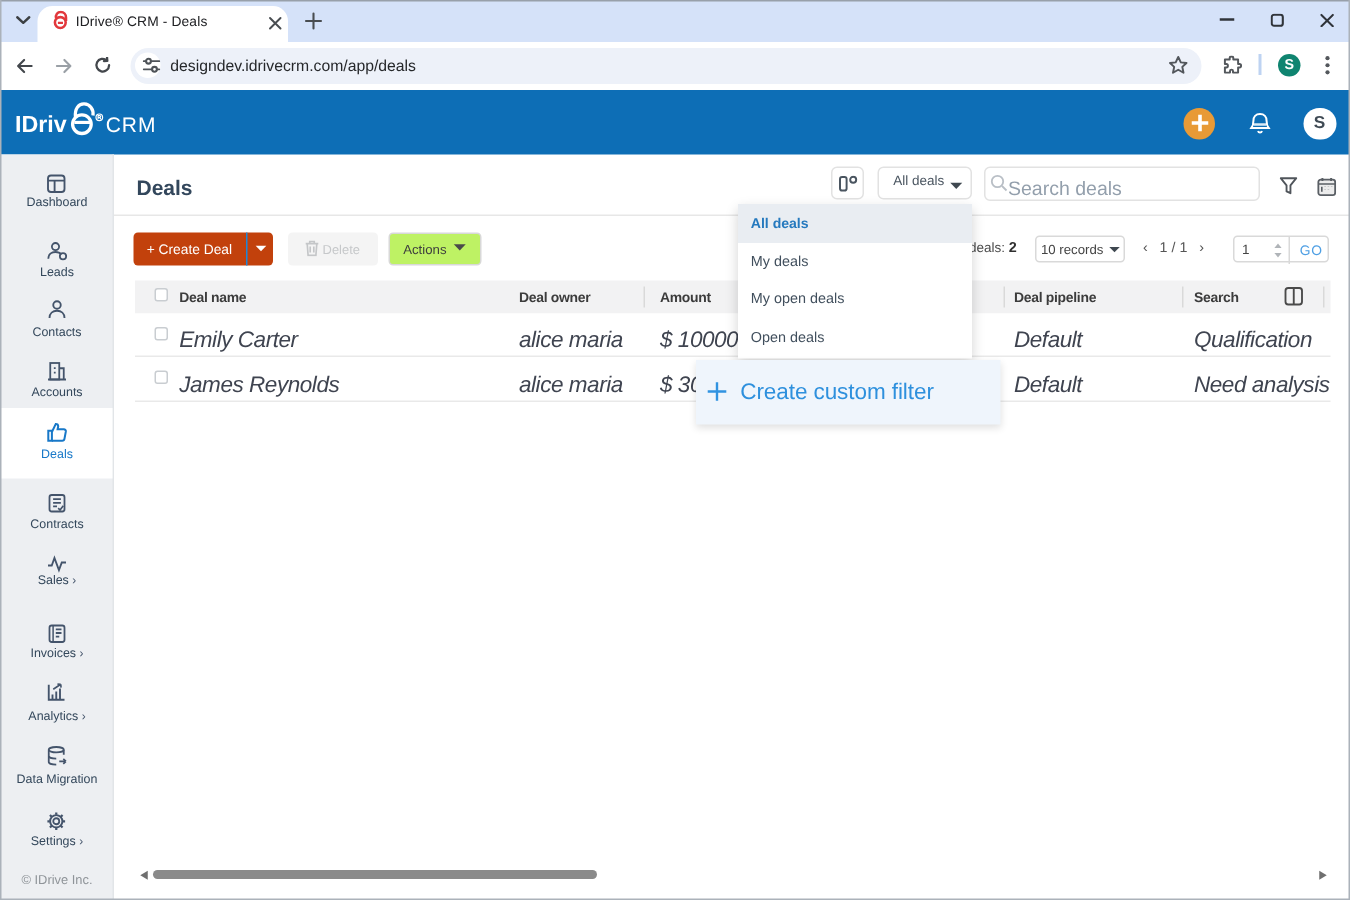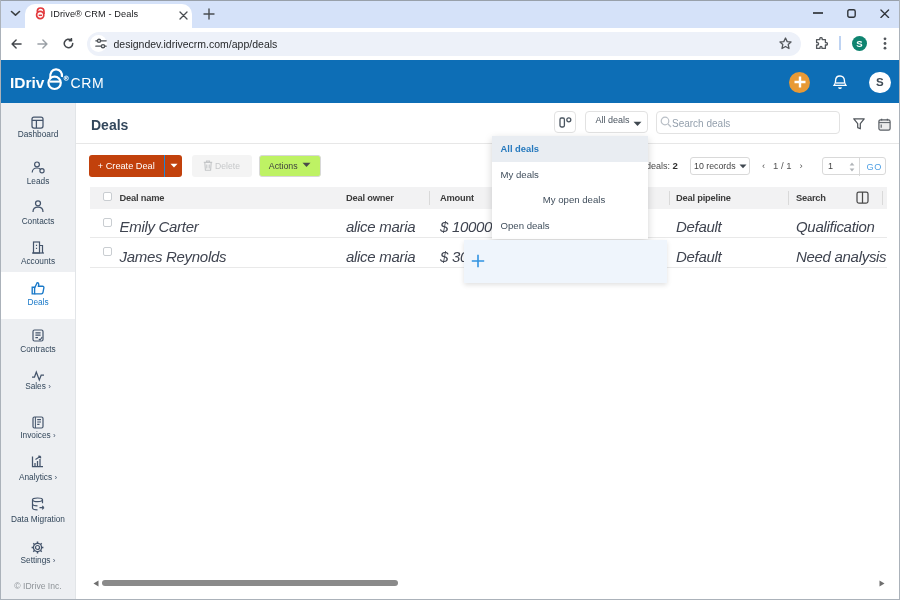--- a/index.html
+++ b/index.html
@@ -30,21 +30,21 @@
   #createbtn { left:89px; top:154.5px; width:93px; height:22px; border-radius:3px; background:#c2410c; color:#fff; font-size:9.2px; }
   #createmain { position:absolute; left:0; top:0; width:74.5px; height:22px; text-align:center; line-height:22px; }
   #createsep { position:absolute; left:74.5px; top:0; width:1px; height:22px; background:#1e86d6; }
   #deletebtn { left:191.5px; top:154.5px; width:60px; height:22px; border-radius:3px; background:#f4f4f4; color:#c6c8ca; font-size:8.6px; line-height:22px; text-align:center; }
   #actionsbtn { left:259px; top:154.5px; width:61.5px; height:22px; border-radius:3px; background:#bef264; border:1px solid #d8d8d8; color:#3e3e3e; font-size:8.8px; line-height:20px; text-align:center; }
   
   .ctrlbox { position:absolute; border:1px solid #e2e2e2; border-radius:4px; background:#fff; }
   #kanbanbox { left:553.5px; top:110.5px; width:22px; height:22.5px; }
   #alldealsbox { left:585px; top:110.5px; width:63px; height:22.5px; font-size:9px; color:#4a5560; }
   #searchbox { left:655.5px; top:111px; width:184px; height:22.5px; }
-  #searchph { position:absolute; left:15.5px; top:6px; font-size:10px; color:#939fac; }
+  #searchph { position:absolute; left:15.5px; top:6px; font-size:13px; color:#939fac; }
   
   #dealscount { left:646px; top:160px; font-size:9px; color:#4a4a4a; }
   #recordsbox { left:689.5px; top:156.5px; width:60px; height:18px; border:1px solid #d9d9d9; border-radius:3px; font-size:9px; color:#444; }
   #pag { left:762px; top:159.5px; font-size:9.5px; color:#555; }
   #gotobox { left:821.5px; top:156.5px; width:64px; height:18.5px; border:1px solid #d9d9d9; border-radius:3px; }
   
   #thead { left:90px; top:186.5px; width:797px; height:22px; background:#f2f2f3; }
   .th { position:absolute; top:6px; font-size:9.3px; letter-spacing:-0.2px; font-weight:bold; color:#3c3c3c; }
   .colsep { position:absolute; top:4px; width:1px; height:14px; background:#d9d9d9; }
   .row { position:absolute; left:90px; width:797px; height:29.5px; border-bottom:1px solid #e9e9e9; background:#fff; }
@@ -319,27 +319,28 @@
   <span class="td" style="left:29.5px;">James Reynolds</span>
   <span class="td" style="left:256px;">alice maria</span>
   <span class="td" style="left:350px;">$ 3000</span>
   <span class="td" style="left:586px;">Default</span>
   <span class="td" style="left:706px;">Need analysis</span>
 </div>
 
 <div class="abs" id="dropdown">
   <div id="dditem1">All deals</div>
   <div class="dditem" style="top:25.6px;">My deals</div>
-  <div class="dditem" style="top:51.2px;text-align:center;">My open deals</div>
+  <div class="dditem" style="top:51.2px;">My open deals</div>
   <div class="dditem" style="top:76.8px;">Open deals</div>
 </div>
 <div class="abs" id="filterbox">
     <svg style="position:absolute;left:7px;top:14.5px;" width="14" height="14" viewBox="0 0 14 14" stroke="#3193e1" stroke-width="1.6" fill="none">
       <path d="M7 0.8 V13.2 M0.8 7 H13.2"></path>
     </svg>
+    <span id="filtertext">Create custom filter</span>
   </div>
 
 <svg class="abs" style="left:92.5px;top:580px;" width="6" height="7" viewBox="0 0 6 7">
     <path d="M5.5 0.5 V6.5 L0.5 3.5 Z" fill="#6f6f6f"></path>
   </svg>
 <svg class="abs" style="left:878.5px;top:580px;" width="6" height="7" viewBox="0 0 6 7">
     <path d="M0.5 0.5 V6.5 L5.5 3.5 Z" fill="#6f6f6f"></path>
   </svg>
 <div class="abs" id="hthumb"></div>
 <div class="abs" id="frameL"></div>

